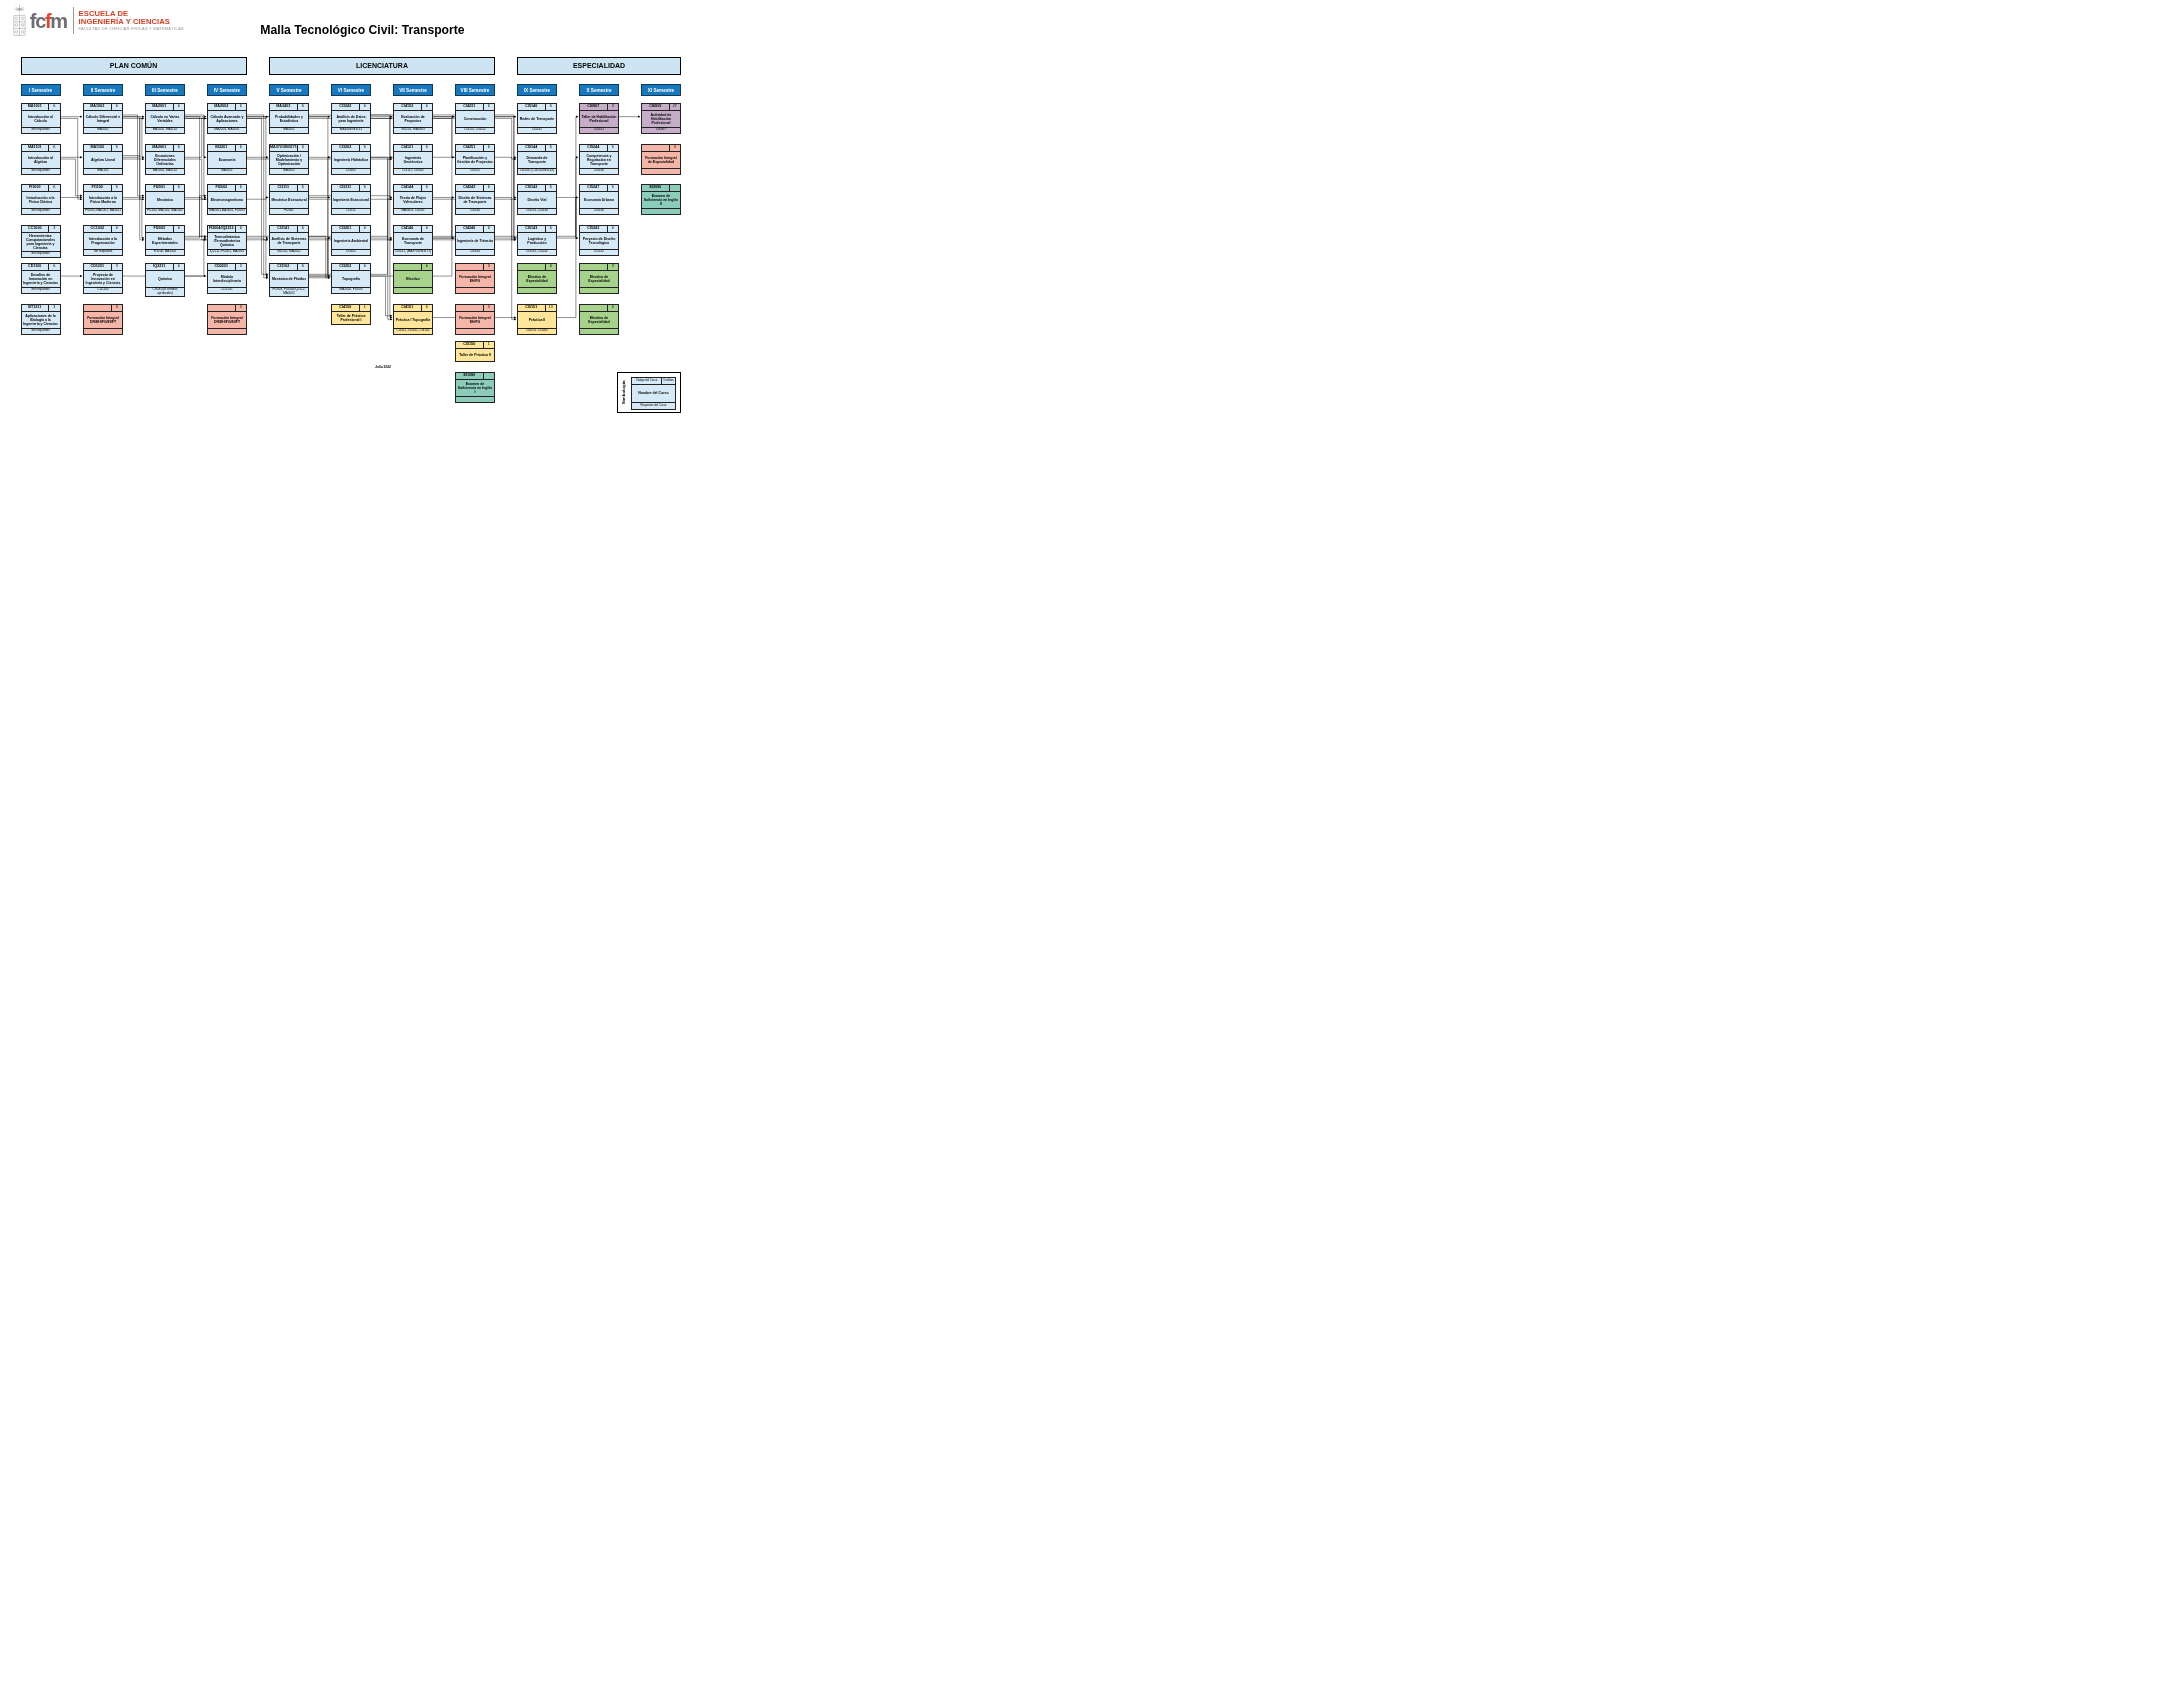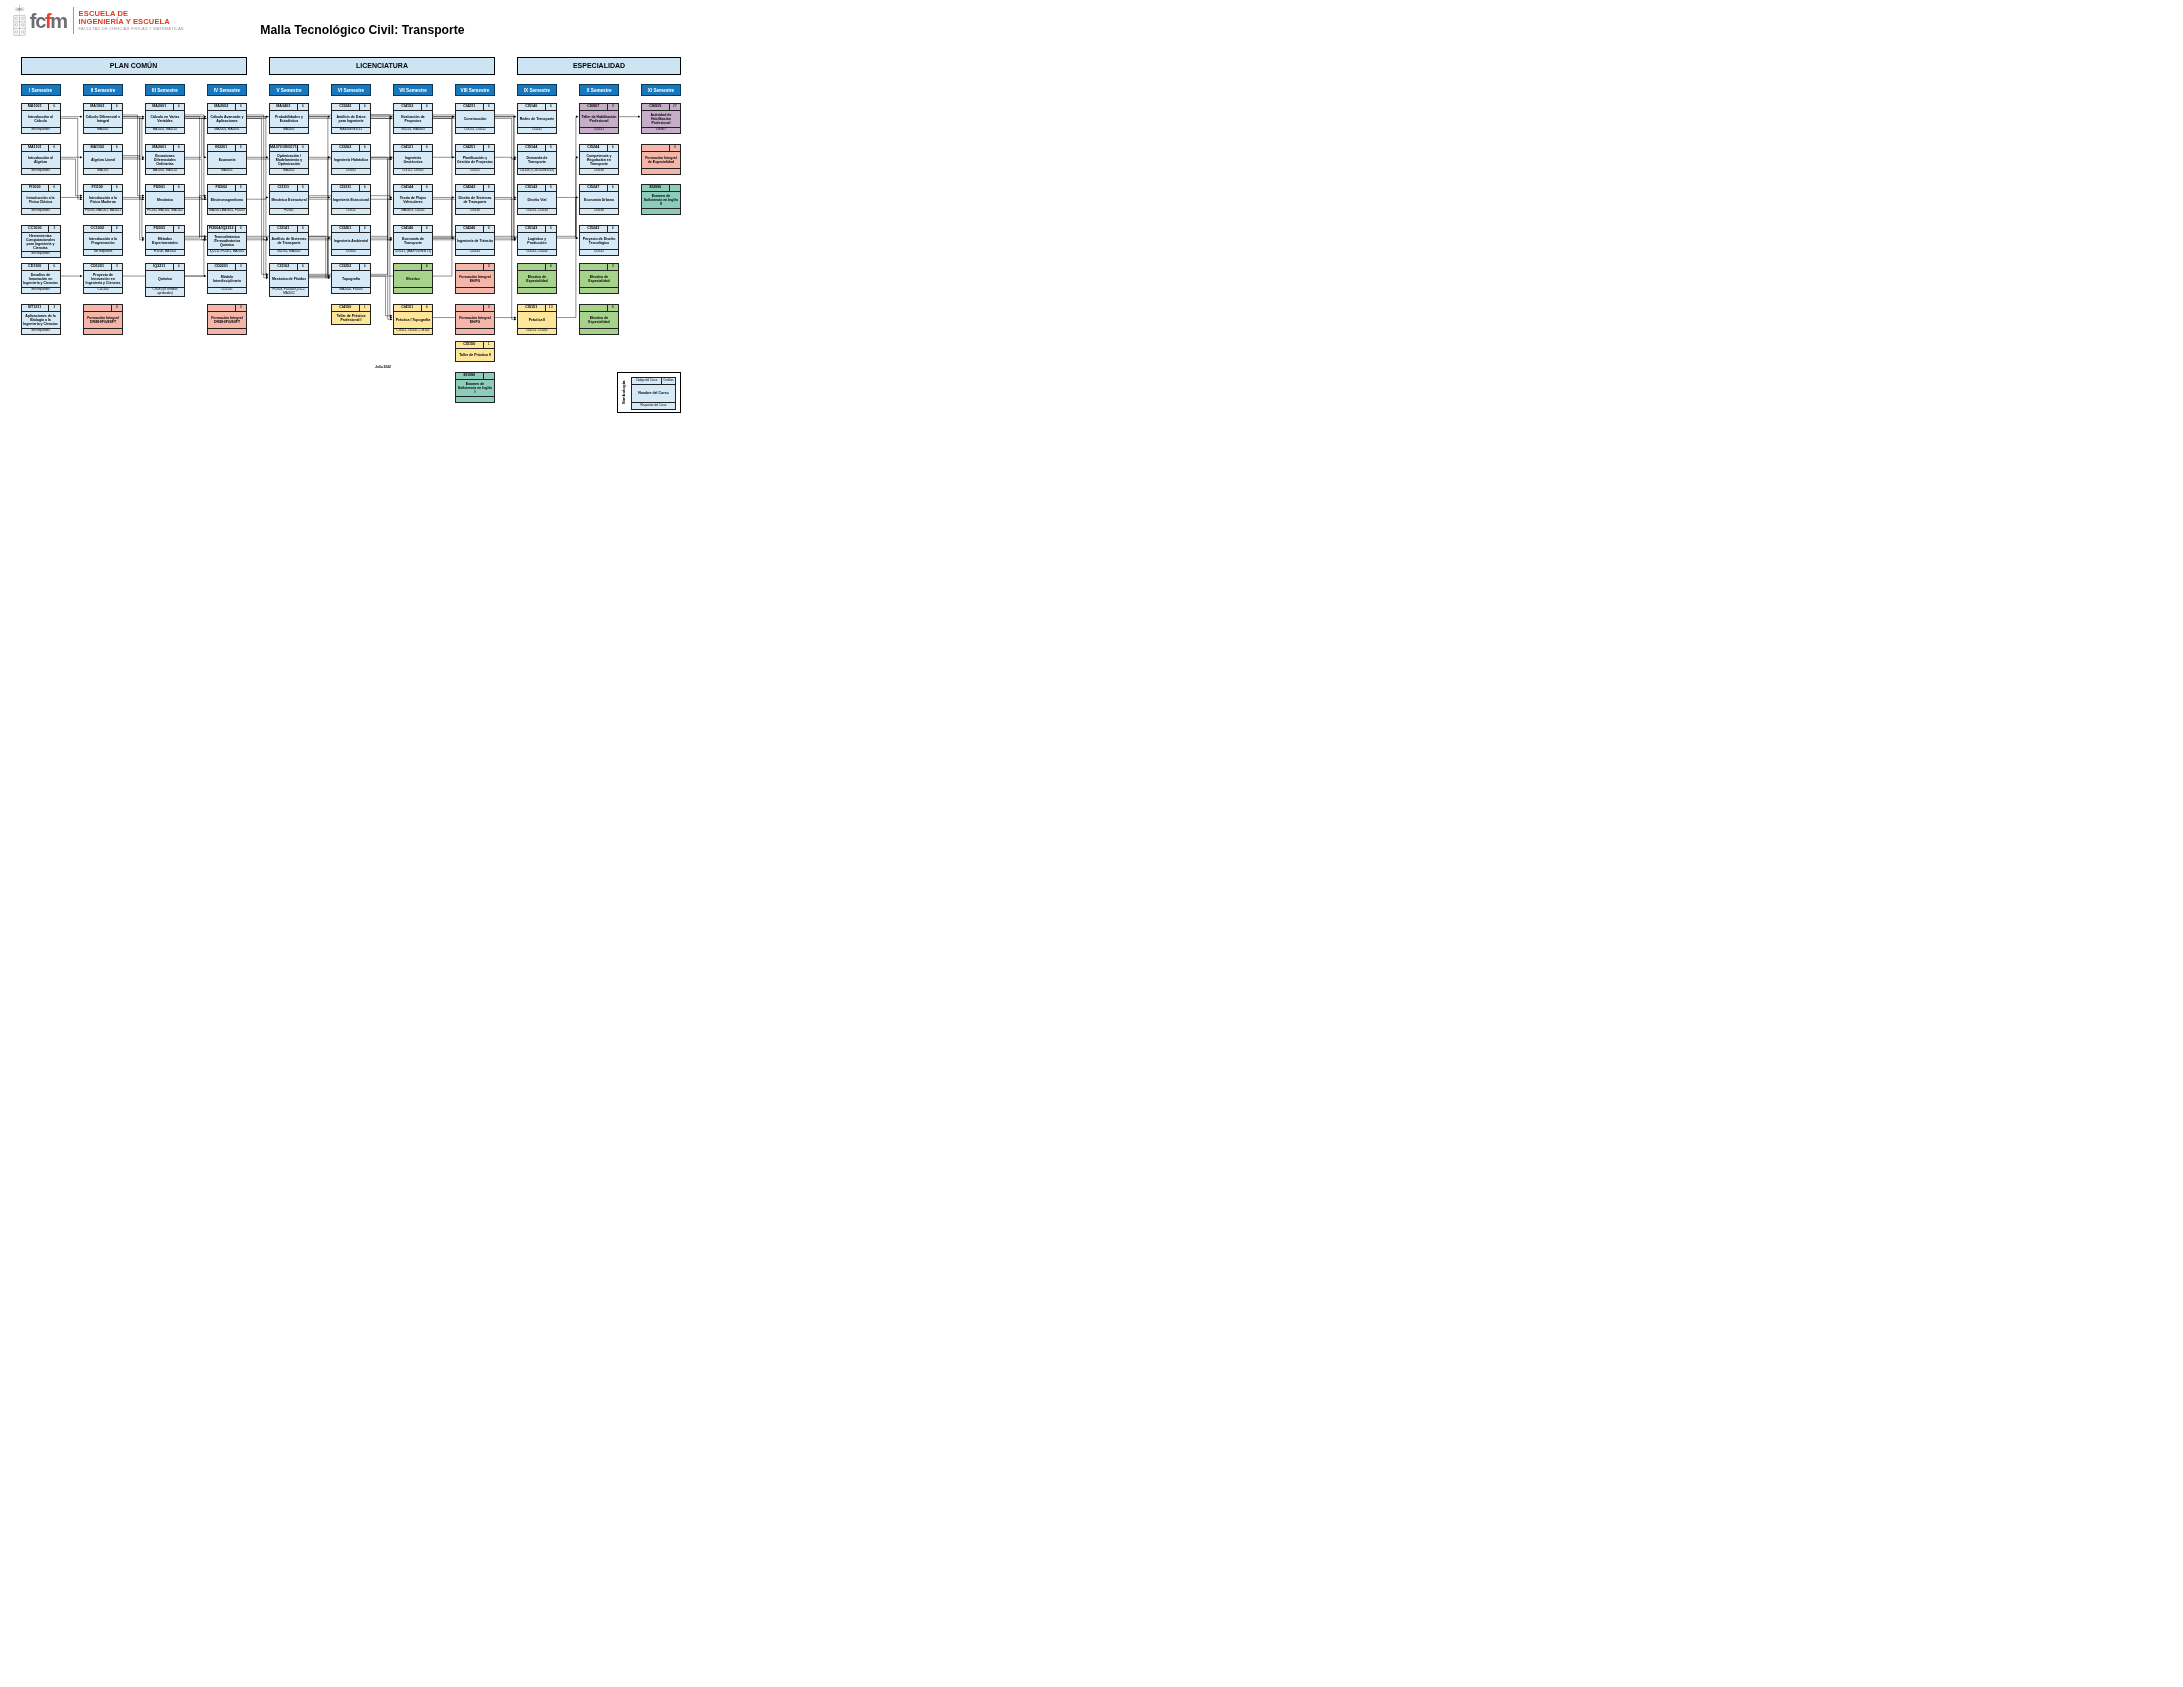--- a/index.html
+++ b/index.html
@@ -68,21 +68,21 @@
           <circle cx="10" cy="48" r="3"></circle>
           <circle cx="24" cy="48" r="3"></circle>
           <circle cx="10" cy="64" r="3"></circle>
           <circle cx="24" cy="64" r="3"></circle>
       </g>
     </svg>
     <div id="fcfm"><span>fc</span><span class="red">f</span><span>m</span></div>
     <div id="logo-sep"></div>
     <div id="school">
       <div class="l1">ESCUELA DE</div>
-      <div class="l2">INGENIERÍA Y ESCUELA</div>
+      <div class="l2">INGENIERÍA Y CIENCIAS</div>
       <div class="fac">FACULTAD DE CIENCIAS FÍSICAS Y MATEMÁTICAS</div>
     </div>
   </div>
 
   <div id="page-title">Malla Tecnológico Civil: Transporte</div>
 
   <svg id="edges" width="682" height="422" viewBox="0 0 1562 966">
     <defs>
       <marker id="arr" markerWidth="7" markerHeight="7" refX="5.5" refY="3" orient="auto" markerUnits="userSpaceOnUse">
         <path d="M0,0 L6,3 L0,6 z" fill="#000"></path>

